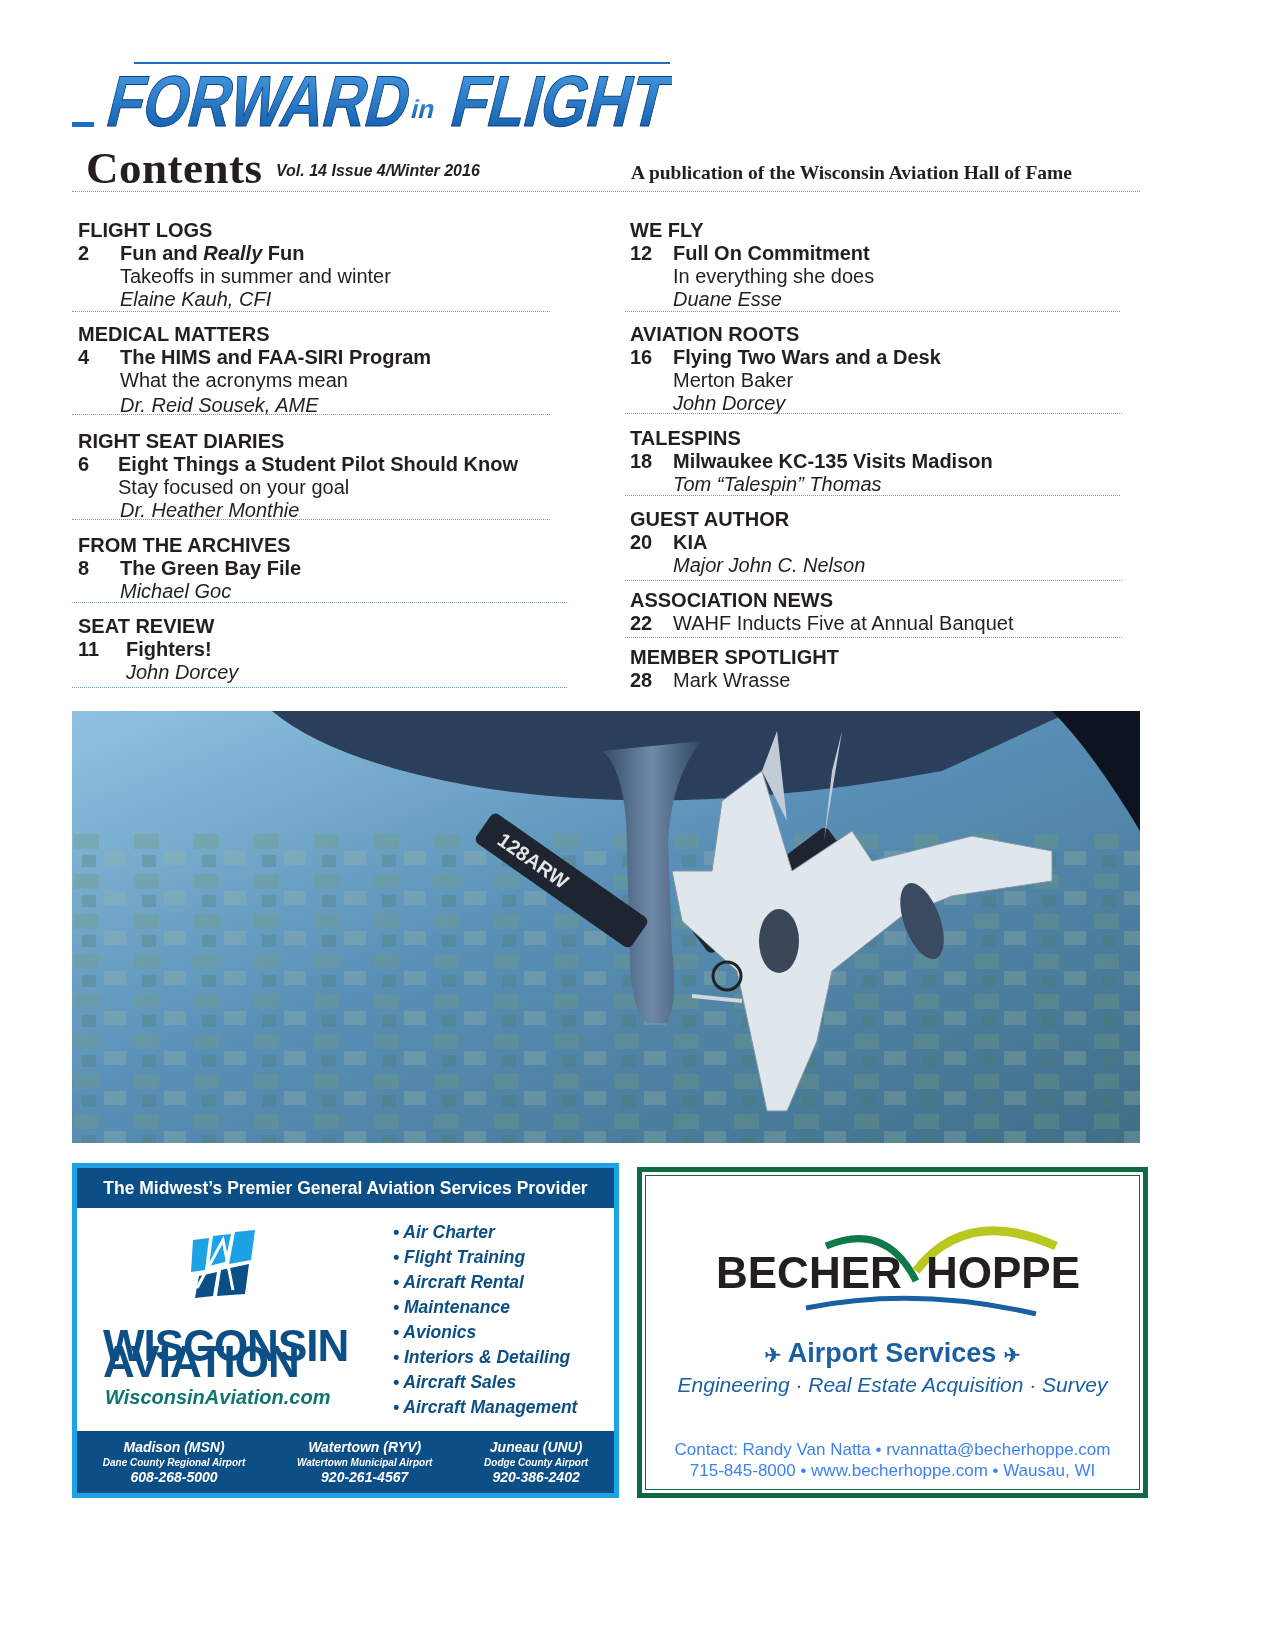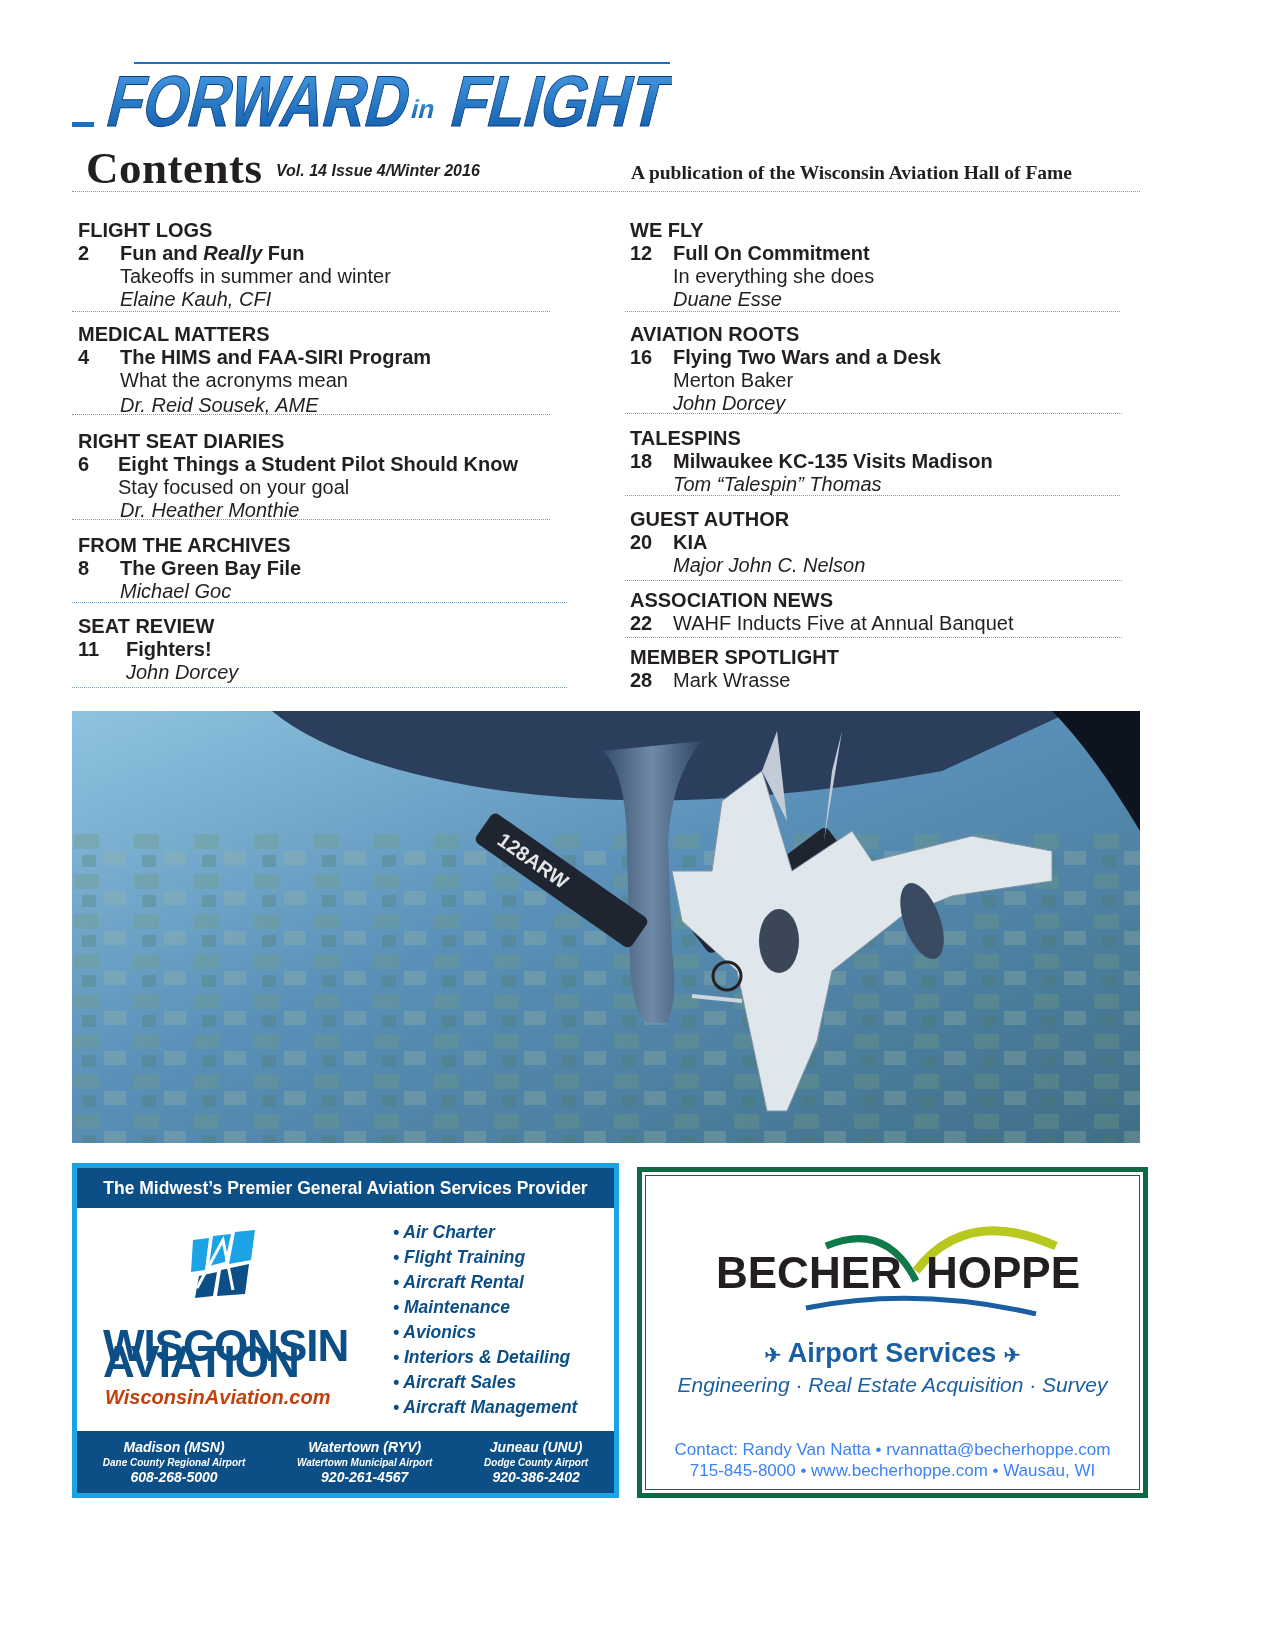--- a/index.html
+++ b/index.html
@@ -33,21 +33,21 @@
   .wa-loc{text-align:center;font-style:italic;font-weight:bold;}
   .wa-loc .c{font-size:14px;line-height:17px;}
   .wa-loc .a{font-size:10px;line-height:13px;}
   .wa-loc .p{font-size:14px;line-height:17px;}
   #wa-services{position:absolute;left:312px;top:48px;list-style:none;margin:4px;padding:0;}
   #wa-services li{font-style:italic;font-weight:bold;font-size:17.5px;line-height:25px;color:#0c4e86;}
   #wa-services li::before{content:"• ";color:#0c4e86;}
   #wa-logo-word1,#wa-logo-word2{position:absolute;left:26px;font-weight:bold;color:#0c4e86;font-size:44px;letter-spacing:-1px;line-height:44px;}
   #wa-logo-word1{top:112px;margin-top:44px;}
   #wa-logo-word2{top:172px;}
-  #wa-url{position:absolute;left:28px;top:218px;font-style:italic;font-weight:bold;font-size:20px;color:#c2410c;}
+  #wa-url{position:absolute;left:28px;top:218px;font-style:italic;font-weight:bold;font-size:20px;color:#0f766e;}
   #wa-mark{position:absolute;left:112px;top:62px;width:70px;height:68px;}
   #ad-bh{left:629px;top:1167px;width:511px;height:331px;border:5px solid #0e6a42;box-sizing:border-box;background:#fff;margin-left:8px;}
   #ad-bh .inner{position:absolute;left:3px;top:3px;right:3px;bottom:3px;border:1.5px solid #0e6a42;}
   #bh-logo{position:absolute;left:70px;top:20px;width:370px;height:120px;}
   #bh-services{position:absolute;left:0;right:0;top:162px;text-align:center;color:#1b5fa3;font-weight:bold;font-size:27px;}
   #bh-sub{position:absolute;left:0;right:0;top:197px;text-align:center;color:#1b5fa3;font-style:italic;font-size:21px;}
   #bh-contact{position:absolute;left:0;right:0;top:263px;text-align:center;font-size:17px;line-height:21px;color:#3b82f6;}
 </style>
 </head>
 <body>

